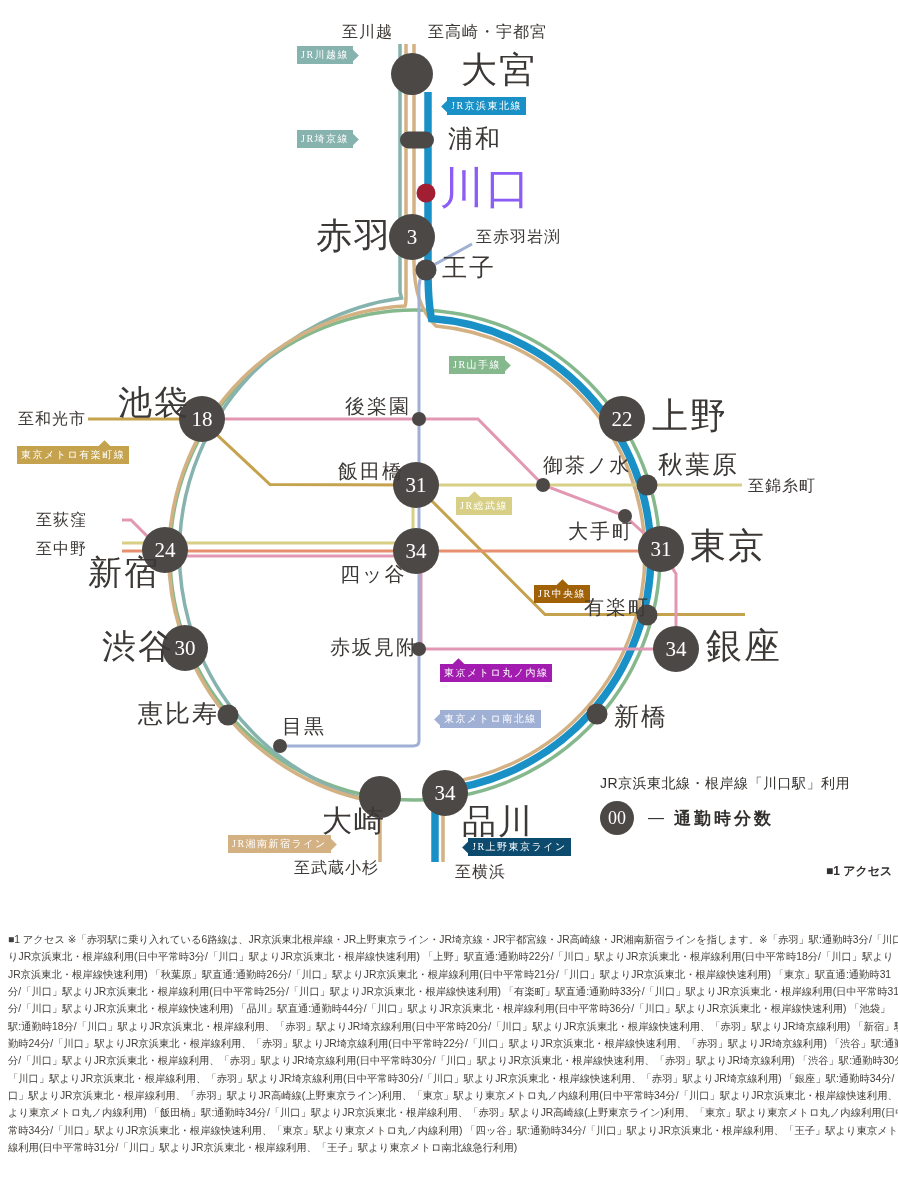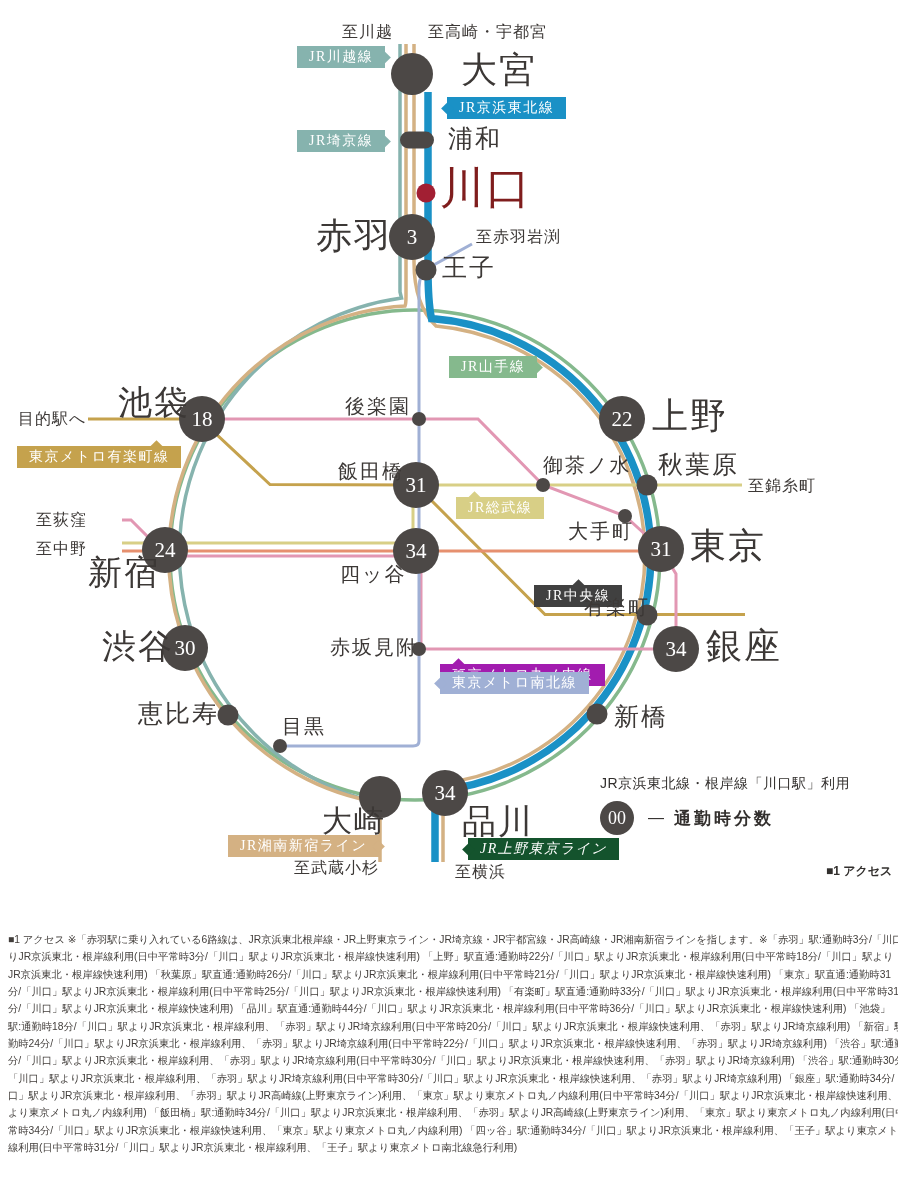--- a/index.html
+++ b/index.html
@@ -11,21 +11,21 @@
   .st-name{position:absolute;line-height:1;color:var(--text-dark);letter-spacing:2px;white-space:nowrap;}
   .dot{position:absolute;background:var(--station-dark);border-radius:50%;
        transform:translate(-50%,-50%);display:flex;align-items:center;justify-content:center;}
   .dot.num{width:46px;height:46px;}
   .dot.large{width:42px;height:42px;}
   .dot.mid{width:21px;height:21px;}
   .dot.small{width:14px;height:14px;}
   .dot.origin{width:19px;height:19px;background:var(--kawaguchi-red);}
   .dot.oval{width:34px;height:17px;border-radius:9px;}
   .dot .n{color:#fff;font-size:21px;line-height:1;letter-spacing:0;}
-  .line-label{position:absolute;color:#fff;font-size:14px;line-height:1;padding:4px 12px;
+  .line-label{position:absolute;color:#fff;font-size:10px;line-height:1;padding:4px 4px;
               letter-spacing:1.5px;white-space:nowrap;}
   .ptr{position:absolute;width:9px;height:9px;background:inherit;transform:rotate(45deg);}
   .ptr.right{right:-4px;top:50%;margin-top:-4.5px;}
   .ptr.left{left:-4px;top:50%;margin-top:-4.5px;}
   .ptr.top{top:-4px;left:50%;margin-left:-4.5px;}
   .ptr.top-left{top:-4px;left:14px;}
   .ptr.top-right{top:-4px;right:20px;}
   .legend{position:absolute;left:600px;top:775px;width:295px;
           font-family:"Liberation Sans","DejaVu Sans",sans-serif;color:#322f2d;}
   .legend-title{font-size:14px;font-weight:normal;letter-spacing:0.5px;white-space:nowrap;}
@@ -56,47 +56,47 @@
     <path d="M122,543 L408,543 Q413,543 413,537 L413,491 Q413,485 419,485 L742,485" fill="none" stroke="var(--jr-sobu-khaki)" stroke-width="3"></path>
     <path d="M122,551 L661,551" fill="none" stroke="var(--jr-chuo-salmon)" stroke-width="3"></path>
     <path d="M122,520 L131,520 L167,556 L414,556 Q421,557 421,562 L421,644 Q421,649 427,649 L671,649 Q676,649 676,644 L676,574 L661,549 L625,516 L543,485 L478,419 L202,419" fill="none" stroke="var(--metro-marunouchi-pink)" stroke-width="3"></path>
     <path d="M472,244 L430,267 Q419,273 419,288 L419,741 Q419,746 413,746 L280,746" fill="none" stroke="var(--metro-namboku-periwinkle)" stroke-width="3"></path>
   </svg>
 
   <div id="terminals">
       <div class="terminal" style="left: 342px; top: 24px;">至川越</div>
       <div class="terminal" style="left: 428px; top: 24px; text-align: right;">至高崎・宇都宮</div>
       <div class="terminal" style="left: 476px; top: 229px;">至赤羽岩渕</div>
-      <div class="terminal" style="left: 18px; top: 411px;">目的駅へ</div>
+      <div class="terminal" style="left: 18px; top: 411px;">至和光市</div>
       <div class="terminal" style="left: 36px; top: 512px;">至荻窪</div>
       <div class="terminal" style="left: 36px; top: 541px;">至中野</div>
       <div class="terminal" style="left: 748px; top: 478px;">至錦糸町</div>
       <div class="terminal" style="left: 294px; top: 860px;">至武蔵小杉</div>
       <div class="terminal" style="left: 455px; top: 864px; text-align: right;">至横浜</div>
     </div>
   <div id="linelabels">
       <div class="line-label" style="left: 297px; top: 46px; background: rgb(134, 179, 174);">JR川越線<span class="ptr right"></span></div>
       <div class="line-label" style="left: 447px; top: 97px; background: rgb(26, 145, 198);">JR京浜東北線<span class="ptr left"></span></div>
       <div class="line-label" style="left: 297px; top: 130px; background: rgb(134, 179, 174);">JR埼京線<span class="ptr right"></span></div>
       <div class="line-label" style="left: 449px; top: 356px; background: rgb(133, 185, 141);">JR山手線<span class="ptr right"></span></div>
       <div class="line-label" style="left: 17px; top: 446px; background: rgb(197, 162, 77);">東京メトロ有楽町線<span class="ptr top-right"></span></div>
       <div class="line-label" style="left: 456px; top: 497px; background: rgb(216, 207, 134);">JR総武線<span class="ptr top-left"></span></div>
-      <div class="line-label" style="left: 534px; top: 585px; background: #404040;">JR中央線<span class="ptr top"></span></div>
+      <div class="line-label" style="left: 534px; top: 585px; background: #a16207;">JR中央線<span class="ptr top"></span></div>
       <div class="line-label" style="left: 440px; top: 664px; background: #a21caf;">東京メトロ丸ノ内線<span class="ptr top-left"></span></div>
-      <div class="line-label" style="left: 440px; top: 672px; background: rgb(160, 176, 213); text-align: center;">東京メトロ南北線<span class="ptr left"></span></div>
+      <div class="line-label" style="left: 440px; top: 710px; background: rgb(160, 176, 213); text-align: center;">東京メトロ南北線<span class="ptr left"></span></div>
       <div class="line-label" style="left: 228px; top: 835px; background: rgb(212, 177, 131);">JR湘南新宿ライン<span class="ptr right"></span></div>
-      <div class="line-label" style="left: 468px; top: 838px; background: #14532d; font-style: italic;">JR上野東京ライン<span class="ptr left"></span></div>
+      <div class="line-label" style="left: 468px; top: 838px; background: #0c4a6e;">JR上野東京ライン<span class="ptr left"></span></div>
     </div>
   <div id="stations">
       <div class="dot large" style="left: 412px; top: 74px;"></div>
       <div class="st-name" style="left: 448px; top: 52px; font-size: 36px; margin-left: 13px;">大宮</div>
       <div class="dot oval" style="left: 417px; top: 140px;"></div>
       <div class="st-name" style="left: 448px; top: 126px; font-size: 25px;">浦和</div>
       <div class="dot origin" style="left: 426px; top: 193px;"></div>
-      <div class="st-name" style="left: 440px; top: 167px; font-size: 44px; color: #7f1d1d;">川口</div>
+      <div class="st-name" style="left: 440px; top: 167px; font-size: 44px; color: #8b5cf6;">川口</div>
       <div class="dot num" style="left: 412px; top: 237px;">
         <span class="n">3</span>
       </div>
       <div class="st-name" style="left: 316px; top: 218px; font-size: 36px;">赤羽</div>
       <div class="dot mid" style="left: 426px; top: 270px;"></div>
       <div class="st-name" style="left: 442px; top: 255px; font-size: 25px;">王子</div>
       <div class="dot num" style="left: 202px; top: 419px;">
         <span class="n">18</span>
       </div>
       <div class="st-name" style="left: 118px; top: 386px; font-size: 34px;">池袋</div>

